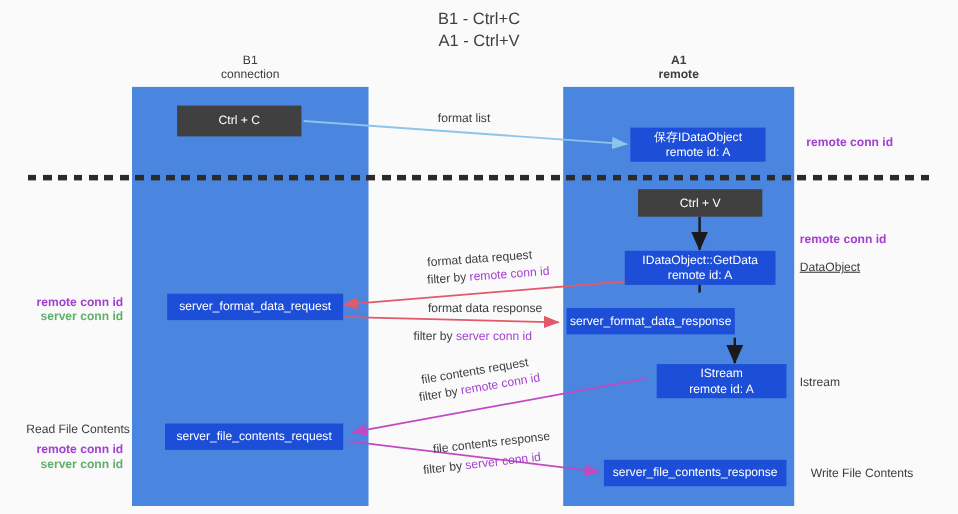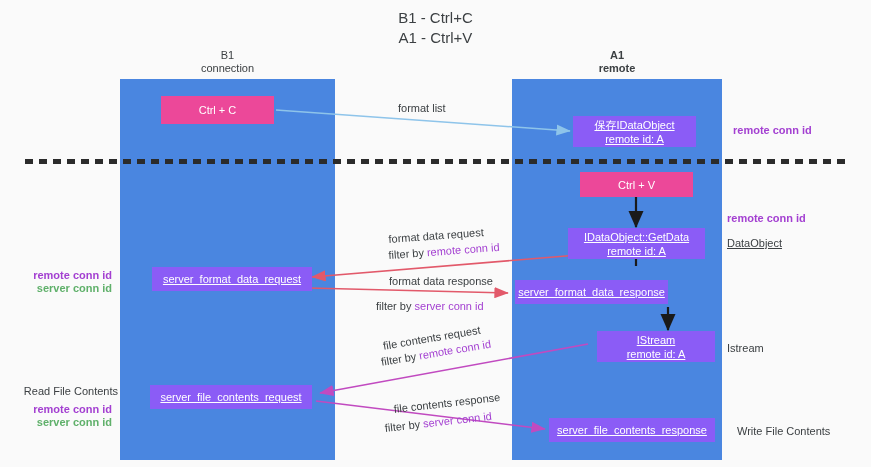--- a/index.html
+++ b/index.html
@@ -35,22 +35,22 @@
     position:absolute;left:25px;top:159px;width:820px;height:5px;
     background:repeating-linear-gradient(to right,#2b2b2b 0 8px,transparent 8px 14px);
   }
 
   
   .box{
     position:absolute;display:flex;align-items:center;justify-content:center;
     text-align:center;color:#ffffff;font-size:11px;line-height:14px;
     box-sizing:border-box;padding:2px 4px;
   }
-  .box.green{background:#ec4899;}
-  .box.orange{background:#8b5cf6;text-decoration:underline;}
+  .box.green{background:#404040;}
+  .box.orange{background:#1d4ed8;}
 
   
   .lbl{position:absolute;font-size:11px;color:#3c4043;line-height:14px;}
   .lbl.b{font-weight:bold;}
   .purple{color:#a33fd1;}
   .green-t{color:#5fb06a;}
   .lbl.right{text-align:right;}
 
   
   .rot{transform-origin:left top;}

